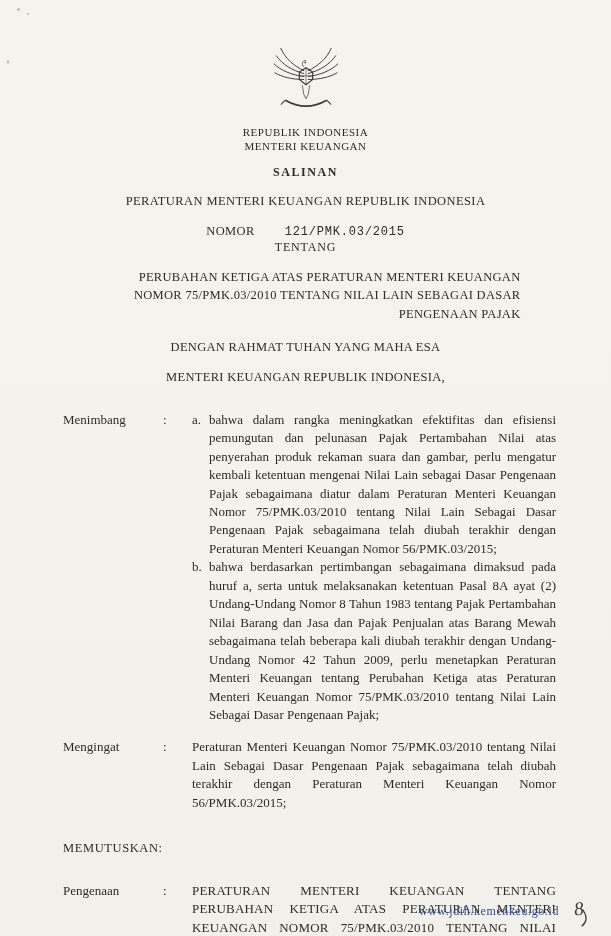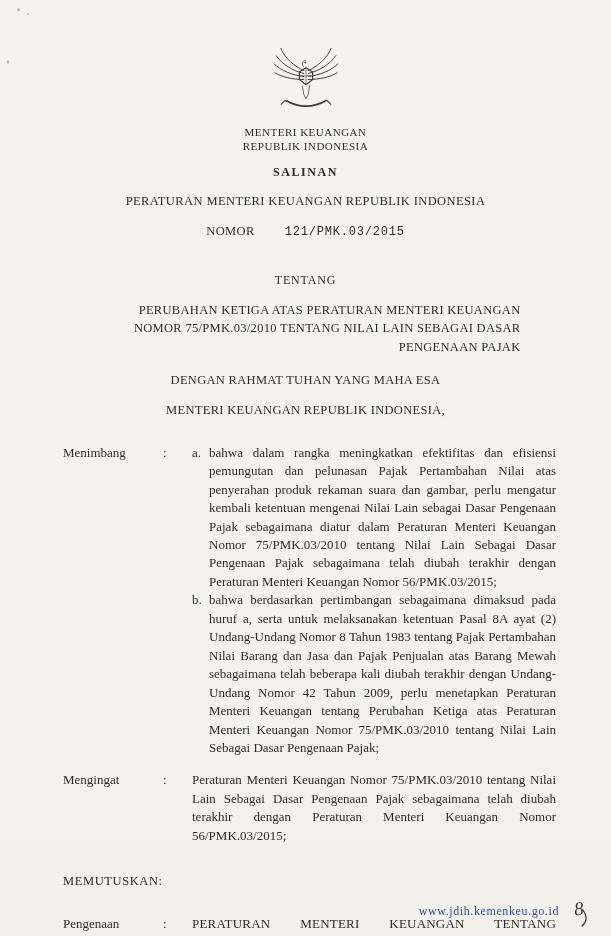--- a/index.html
+++ b/index.html
@@ -22,21 +22,21 @@
   .doc-header { text-align: center; padding-top: 36px; }
   .emblem { display: inline-block; line-height: 0; margin-bottom: 6px; }
   .ministry div { font-size: 11px; letter-spacing: .5px; line-height: 1.25; }
   .salinan { margin-top: 11px; font-size: 12px; font-weight: bold; letter-spacing: 1.6px; }
   .doc-title { margin-top: 14px; font-size: 12.5px; letter-spacing: .4px; }
   .nomor-line { margin-top: 15px; font-size: 12.5px; letter-spacing: .4px; }
   .nomor-line .num {
     font-family: "Liberation Mono", "DejaVu Sans Mono", monospace;
     font-size: 12px; letter-spacing: .8px; margin-left: 30px;
   }
-  .tentang { margin-top: 34px; font-size: 12px; letter-spacing: .8px; }
+  .tentang { margin-top: 1px; font-size: 12px; letter-spacing: .8px; }
   .subject {
     margin: 13px auto 0; max-width: 430px;
     font-size: 12.5px; line-height: 1.5; letter-spacing: .3px; text-align: right;
   }
   .grace  { margin-top: 16px; font-size: 12.5px; letter-spacing: .3px; }
   .issuer { margin-top: 15px; font-size: 12.5px; letter-spacing: .3px; text-align: center; }
 
   .doc-body { margin-top: 26px; padding: 0 55px 0 63px; font-size: 13px; line-height: 1.42; }
   .row { display: grid; grid-template-columns: 84px 13px 1fr; column-gap: 16px; }
   .row .label { white-space: nowrap; }
@@ -89,22 +89,22 @@
         <path d="M50 36 l9 6 v10 l-9 7 -9 -7 v-10 z" stroke="#3b3b3b" stroke-width="1.6" fill="none"></path>
         <path d="M41 47 h18" stroke="#3b3b3b" stroke-width="0.8"></path>
         <path d="M50 36 v23" stroke="#3b3b3b" stroke-width="0.8"></path>
         <path d="M45 60 l2 12 3 6 3 -6 2 -12" stroke="#3b3b3b" fill="none"></path>
         <path d="M22 80 q28 16 56 0" stroke="#3b3b3b" stroke-width="2.2" fill="none"></path>
         <path d="M22 80 l-6 6 M78 80 l6 6" stroke="#3b3b3b" stroke-width="1.4"></path>
       </svg>
     </div>
 
     <div class="ministry">
+      <div>REPUBLIK  INDONESIA</div>
       <div>MENTERI KEUANGAN</div>
-      <div>REPUBLIK  INDONESIA</div>
     </div>
 
     <div class="salinan">SALINAN</div>
 
     <div class="doc-title">PERATURAN MENTERI KEUANGAN REPUBLIK INDONESIA</div>
 
     <div class="nomor-line">
       <span>NOMOR</span><span class="num">121/PMK.03/2015</span>
     </div>
 

